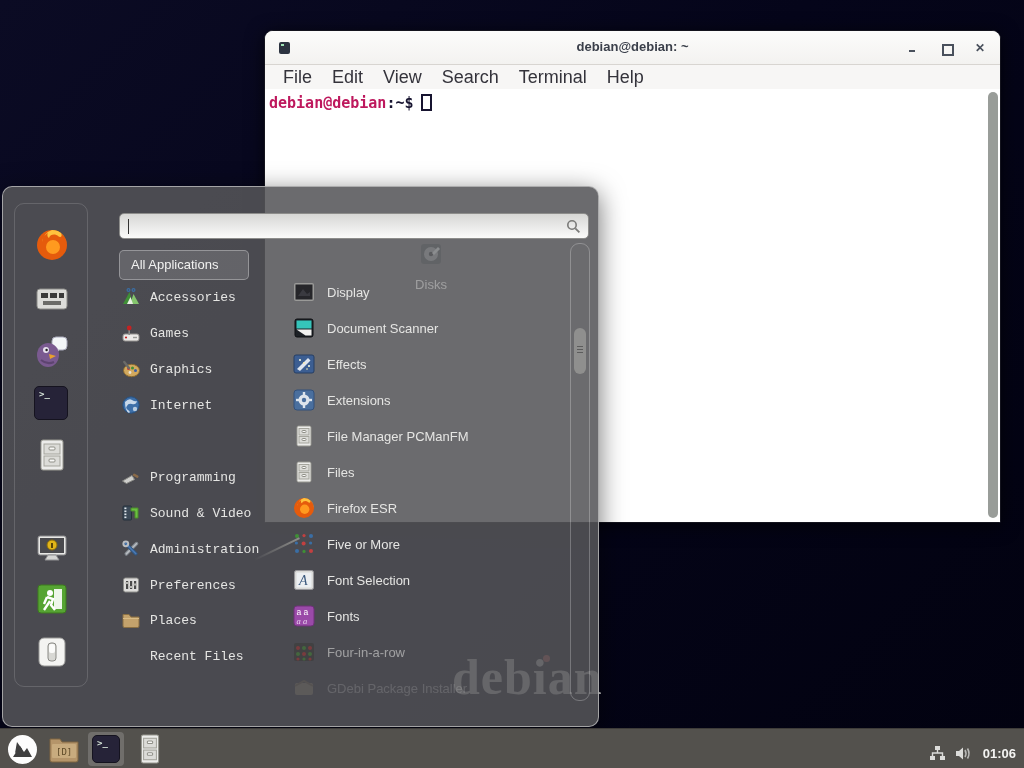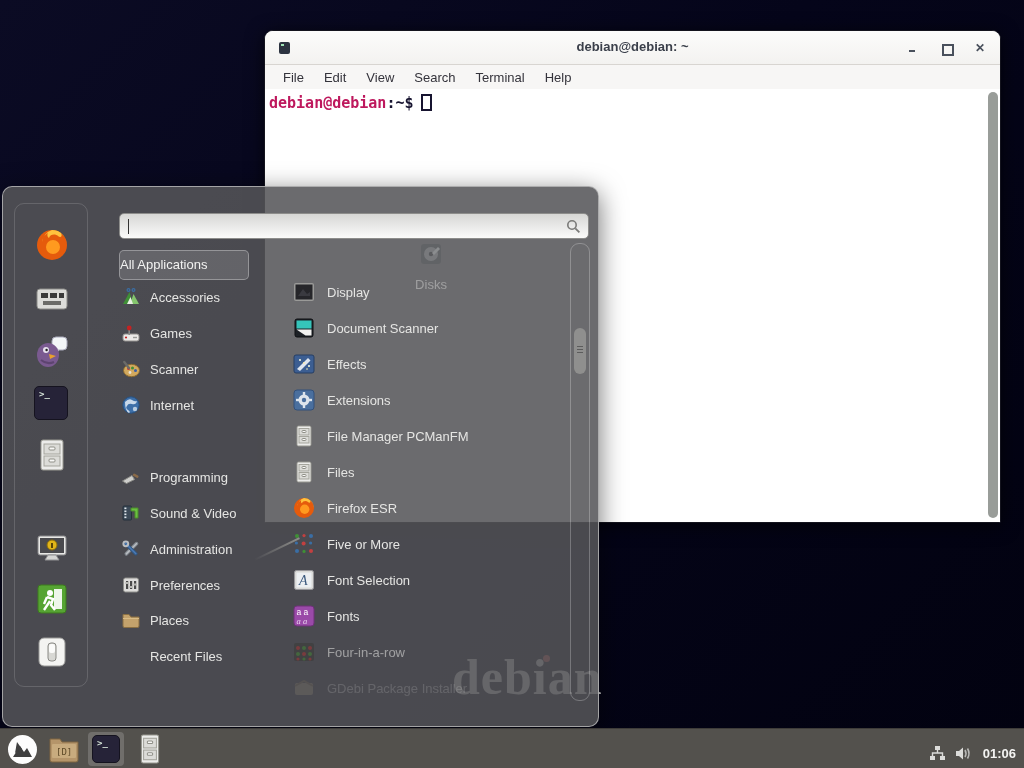--- a/index.html
+++ b/index.html
@@ -24,21 +24,21 @@
   .win-icon{position:absolute;left:14px;top:11px;width:11px;height:12px;
     background:#2c3340;border-radius:2px;}
   .win-icon:after{content:"";position:absolute;left:2px;top:2px;width:3px;height:2px;background:#9fe3b5;}
   .winbtns{position:absolute;right:14px;top:0;height:34px;display:flex;align-items:center;gap:22px;}
   .wb{width:12px;height:12px;position:relative;cursor:default;}
   .wb-min:after{content:"";position:absolute;left:3px;top:8px;width:6px;height:2px;background:#49505c;}
   .wb-max:after{content:"";position:absolute;left:2px;top:2px;width:8px;height:8px;
     border:2px solid #49505c;}
   .wb-close{font-size:12px;font-weight:bold;color:#49505c;line-height:12px;text-align:center;}
   .menubar{display:flex;align-items:center;height:24px;background:#f7f6f5;padding-left:8px;}
-  .menubar span{padding:0 10px;font-size:13px;color:#34333b;cursor:default;}
+  .menubar span{padding:0 10px;font-size:18px;color:#34333b;cursor:default;}
   .term-body{position:relative;height:calc(100% - 58px);background:#ffffff;}
   .prompt{position:absolute;left:4px;top:5px;font-family:"DejaVu Sans Mono",monospace;
     font-size:15px;font-weight:bold;white-space:pre;}
   .prompt .u{color:#be185d;margin-top:8px;}
   .prompt .p{color:#171430;}
   .cursor-box{display:inline-block;width:11px;height:17px;border:2px solid #171430;
     margin-left:7px;vertical-align:-3px;}
   .term-scroll{position:absolute;right:2px;top:3px;bottom:4px;width:10px;
     background:#999d99;border-radius:5px;}
   
@@ -50,23 +50,23 @@
   .fav{position:absolute;left:19px;width:36px;height:36px;cursor:pointer;}
   .searchbox{position:absolute;left:116px;top:26px;width:470px;height:26px;
     border:1px solid #8d8d8b;border-radius:5px;
     background:linear-gradient(#d7d7d5,#fbfbfa);}
   .searchbox input{position:absolute;left:8px;top:2px;width:430px;height:20px;border:none;
     background:transparent;font-size:13px;color:#222;outline:none;}
   .caret{position:absolute;left:8px;top:5px;width:1px;height:15px;background:#333;}
   .mag{position:absolute;right:7px;top:5px;width:15px;height:15px;}
   .allapps{position:absolute;left:116px;top:63px;width:130px;height:30px;border-radius:5px;
     background:rgba(255,255,255,.14);border:1px solid rgba(255,255,255,.32);
-    color:#f2f2f1;font-size:13px;line-height:28px;cursor:pointer;}
+    color:#f2f2f1;font-size:13px;line-height:28px;padding-left:11px;cursor:pointer;}
   .cat{position:absolute;left:118px;width:172px;height:28px;display:flex;align-items:center;
-    gap:9px;color:#e5e5e3;font-size:13px;cursor:pointer;}
+    gap:9px;color:#e5e5e3;font-size:13px;cursor:pointer;font-family:Liberation Mono, monospace;}
   .cat .ci{width:20px;height:20px;flex:none;}
   .cat.noicon{padding-left:29px;}
   .app{position:absolute;left:289px;width:278px;height:28px;display:flex;align-items:center;
     gap:11px;color:#e5e5e3;font-size:13px;cursor:pointer;}
   .app .ai{width:24px;height:24px;flex:none;}
   .app.fade1{opacity:.42;flex-direction:column;}
   .app.fade2{opacity:.55;}
   .app.fade3{opacity:.17;text-align:right;}
   .menu-scroll-trough{position:absolute;left:567px;top:56px;width:20px;height:458px;
     border:1px solid rgba(255,255,255,.25);border-radius:9px;}
@@ -222,21 +222,21 @@
     </div>
     <div class="cat" style="top:168px">
       <svg class="ci" viewBox="0 0 20 20">
         <ellipse cx="10.5" cy="11.5" rx="8" ry="6.2" fill="#d2a95e" stroke="#8a6a30"></ellipse>
         <circle cx="7.5" cy="9.5" r="1.5" fill="#c23a3a"></circle>
           <circle cx="11.5" cy="9" r="1.5" fill="#3f8f36"></circle>
         <circle cx="14.5" cy="11.5" r="1.5" fill="#3a5fa8"></circle>
           <circle cx="9" cy="13.5" r="1.4" fill="#e8e2d8"></circle>
         <rect x="2" y="2" width="2.4" height="10" rx="1.2" transform="rotate(-38 3 3)" fill="#6b6b68"></rect>
       </svg>
-      <span>Scanner</span>
+      <span>Graphics</span>
     </div>
     <div class="cat" style="top:204px">
       <svg class="ci" viewBox="0 0 20 20">
         <circle cx="10" cy="10" r="8.2" fill="#3d6fa8" stroke="#27507f"></circle>
         <path d="M4 7q4-4 7-2t5 1q-1 4-5 3T6 11q-2 2 1 4t1 3Q4 16 4 7z" fill="#c9d9ea"></path>
         <circle cx="14" cy="14" r="2.2" fill="#b8cce0"></circle>
       </svg>
       <span>Internet</span>
     </div>
     <div class="cat" style="top:276px">

